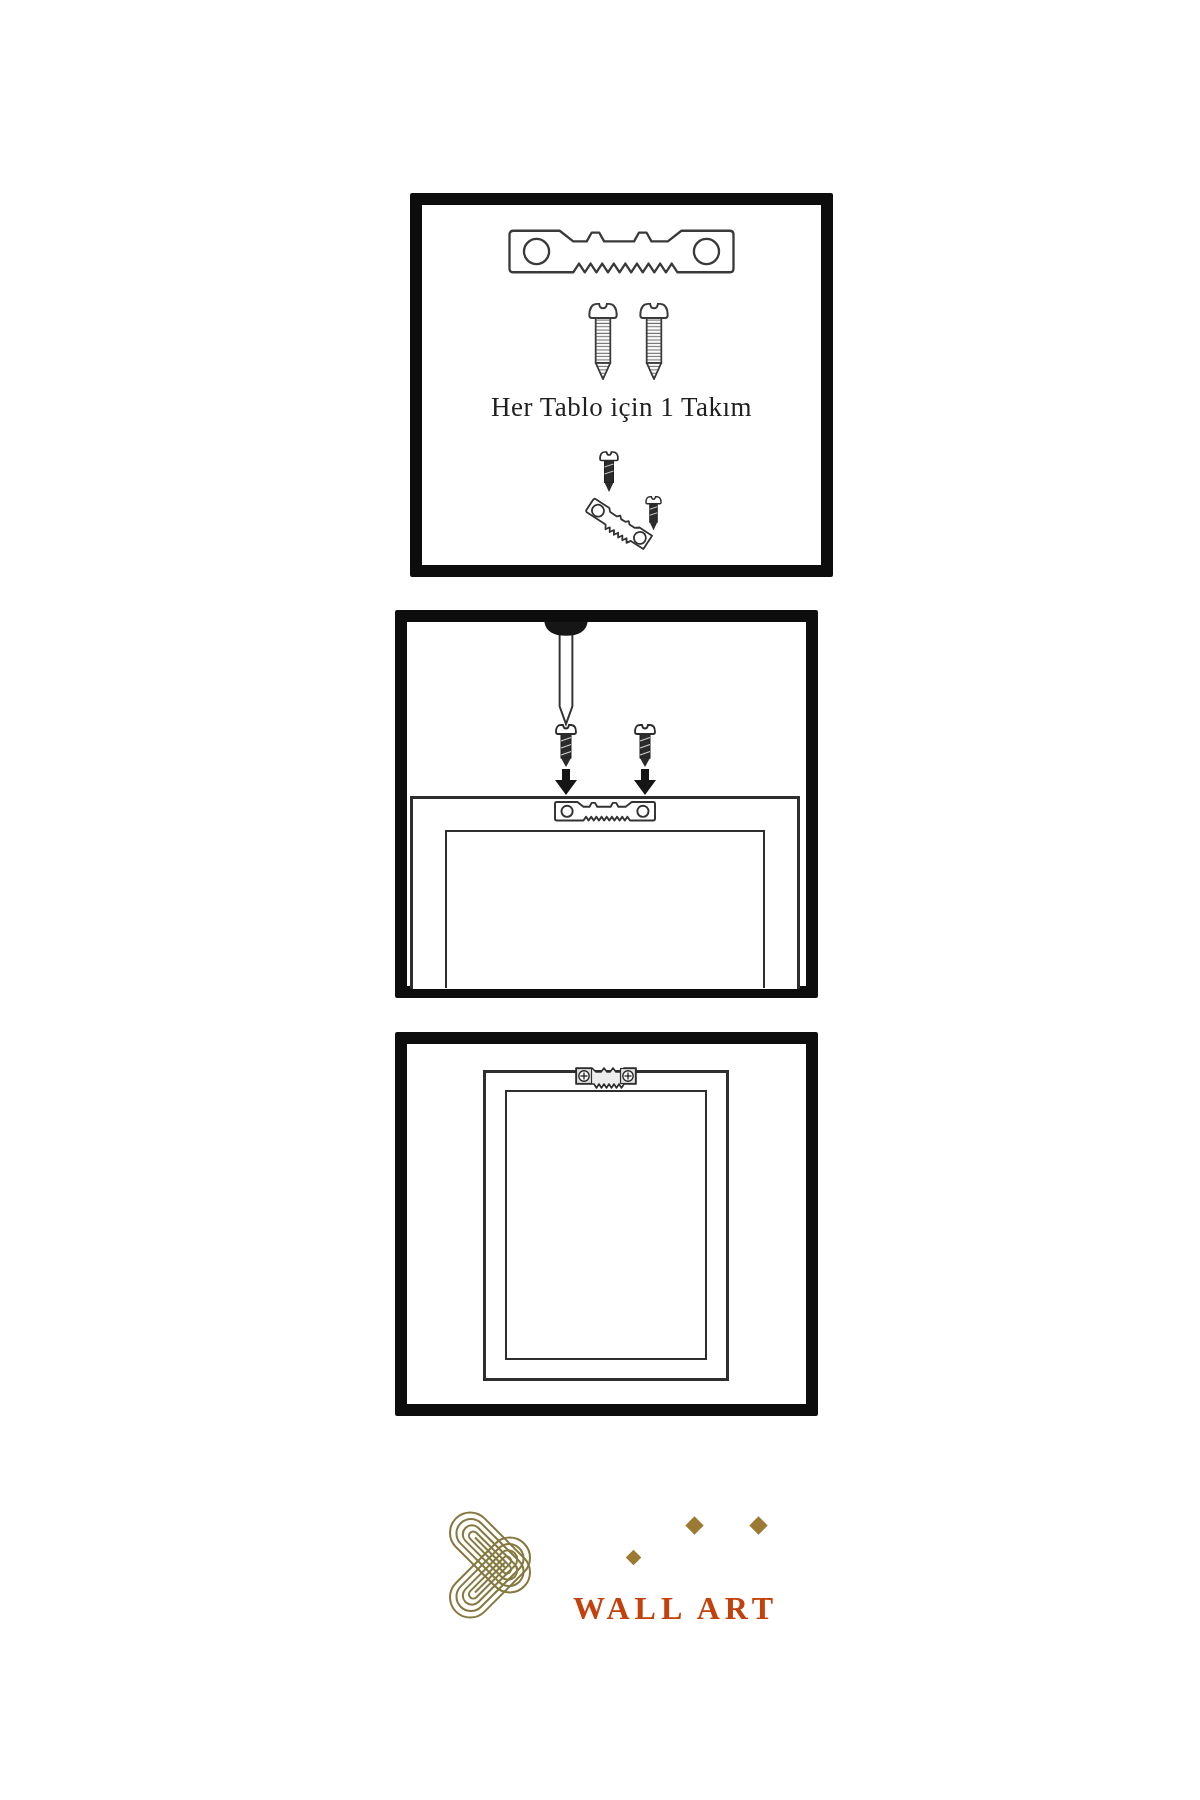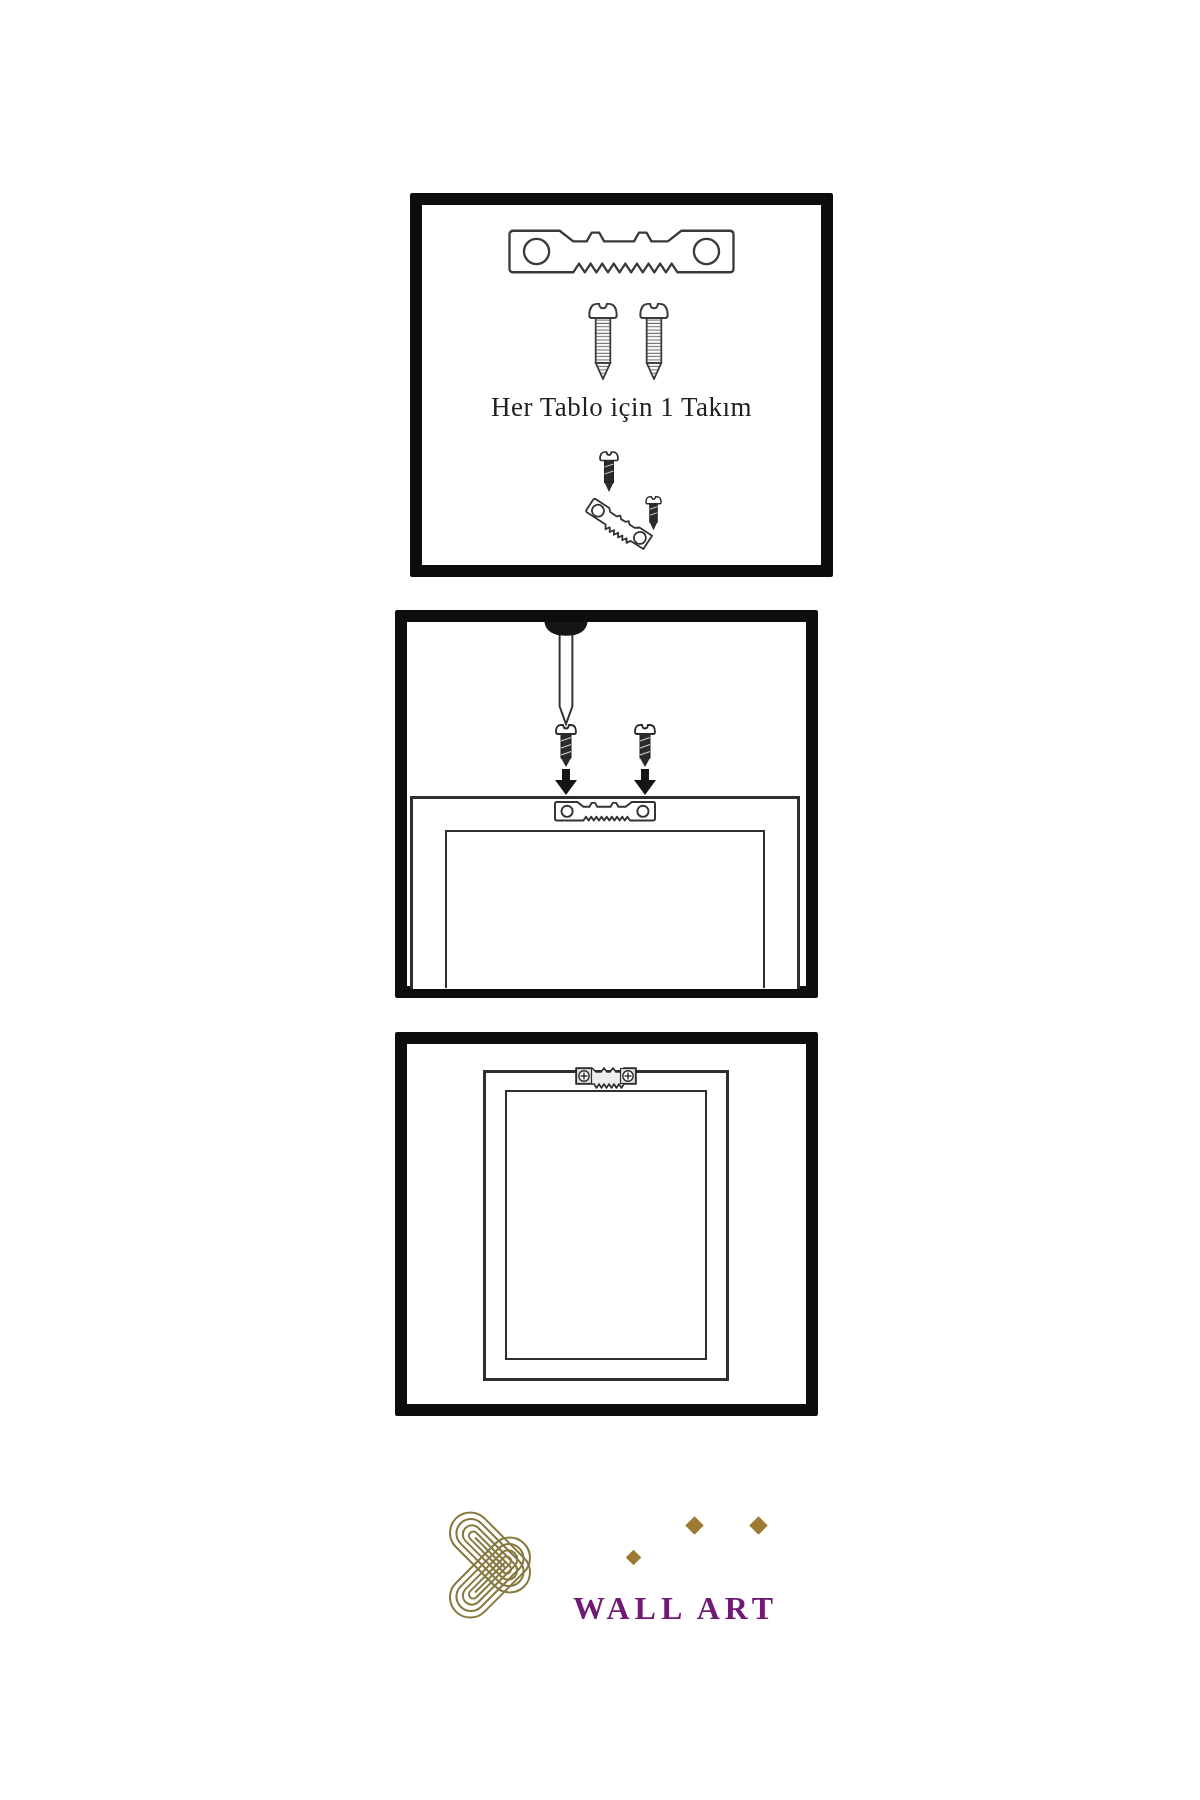--- a/index.html
+++ b/index.html
@@ -29,21 +29,21 @@
   .frame-outer{left:3px;top:174px;width:384px;height:190px;border:3px solid #2e2e2e;border-bottom:none;background:#fff;}
   .frame-inner{left:38px;top:208px;width:316px;height:156px;border:2px solid #2e2e2e;border-bottom:none;background:#fff;}
   .mounted-hanger{left:146px;top:177px;}
   
   .pic-outer{left:76px;top:26px;width:240px;height:305px;border:3px solid #2e2e2e;background:#fff;}
   .pic-inner{left:98px;top:46px;width:198px;height:266px;border:2px solid #2e2e2e;background:#fff;}
   .hanger3{left:166px;top:19px;}
   
   .knot{left:437px;top:1504px;}
   .brand{left:572px;top:1504px;font-size:98px;line-height:100px;font-weight:700;color:#1e4838;letter-spacing:1px;}
-  .subtitle{left:573px;top:1590px;font-size:32px;line-height:36px;font-weight:700;color:#701a75;letter-spacing:5px;}
+  .subtitle{left:573px;top:1590px;font-size:32px;line-height:36px;font-weight:700;color:#c2410c;letter-spacing:5px;}
   .diamond{width:13px;height:13px;background:#9c7a33;transform:rotate(45deg);}
   .d1{left:628px;top:1552px;width:11px;height:11px;}
   .d2{left:688px;top:1519px;}
   .d3{left:752px;top:1519px;}
 </style>
 </head>
 <body>
 
 <svg width="0" height="0" style="position:absolute" aria-hidden="true">
   <defs>

